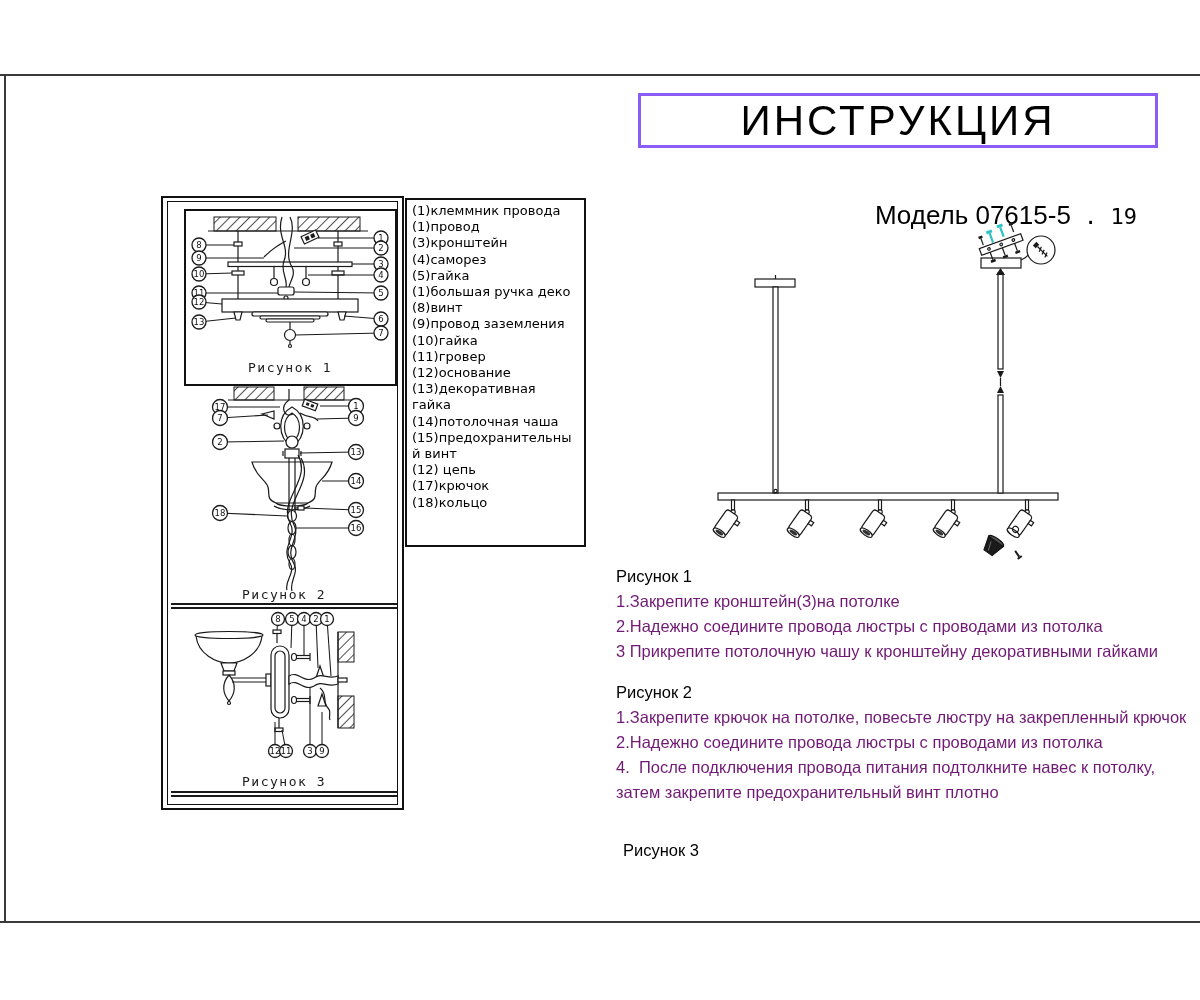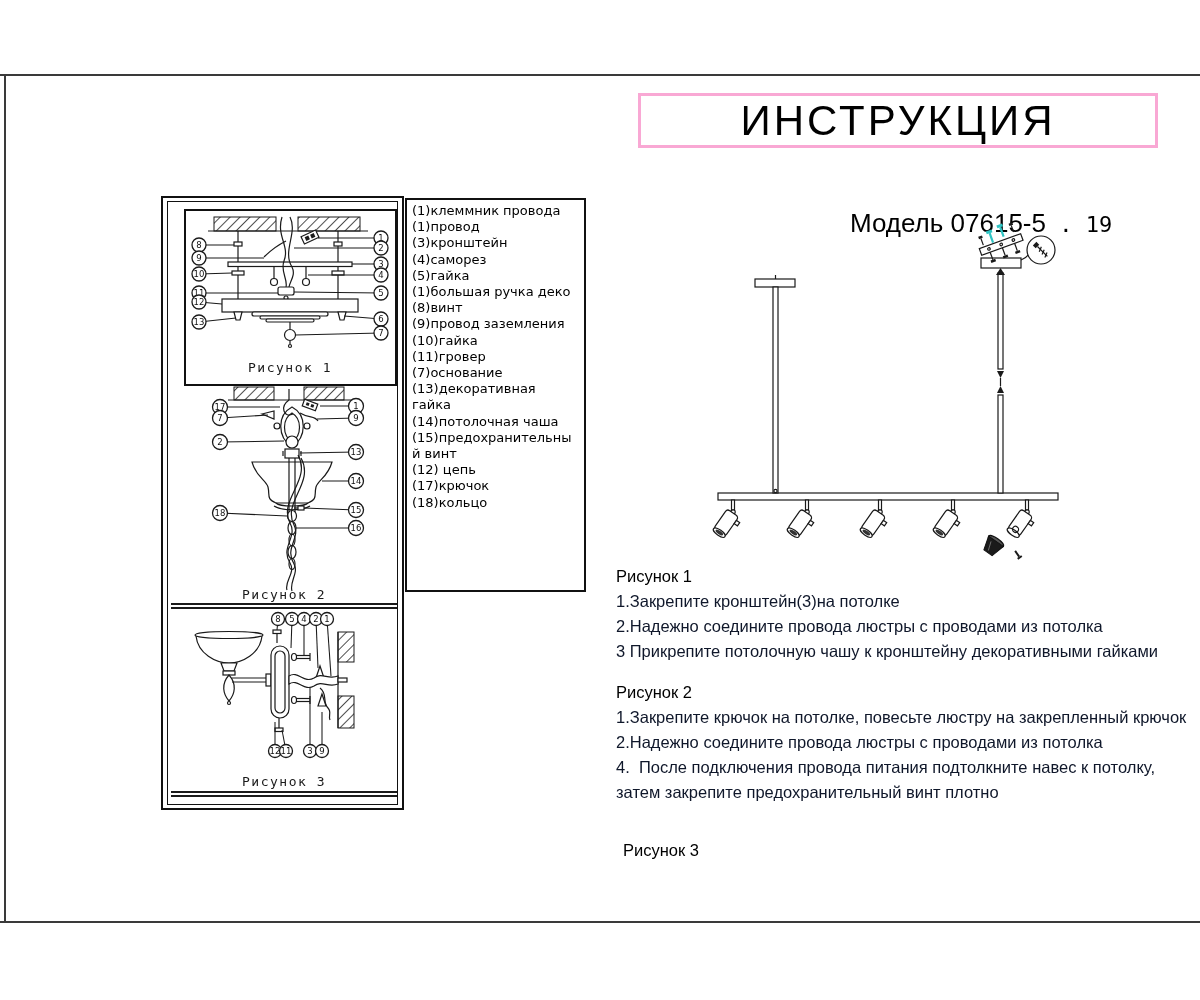--- a/index.html
+++ b/index.html
@@ -1,44 +1,44 @@
 <!DOCTYPE html>
 <html><head>
 <meta charset="utf-8">
 <style>
   html,body{margin:0;padding:0;background:#e8e8e8;}
   #page{position:relative;width:1200px;height:1000px;background:#ffffff;overflow:hidden;
         font-family:"Liberation Sans",sans-serif;color:#111;}
   .frame{position:absolute;background:#3a3a3a;}
   
   #header-box{position:absolute;left:638px;top:93px;width:520px;height:55px;
-              border:3px solid #f9a8d4;box-sizing:border-box;display:flex;align-items:center;justify-content:center;}
+              border:3px solid #8b5cf6;box-sizing:border-box;display:flex;align-items:center;justify-content:center;}
   #header-title{font-size:42px;letter-spacing:3px;color:#000;}
-  #model-line{position:absolute;left:850px;top:208px;width:312px;text-align:left;white-space:pre;}
+  #model-line{position:absolute;left:850px;top:200px;width:312px;text-align:center;white-space:pre;}
   #model-line .m-main{font-size:26px;color:#000;}
   #model-line .m-suffix{font-size:22px;font-family:"DejaVu Sans Mono",monospace;color:#000;}
   
   .panel-rect{position:absolute;border:2px solid #111;box-sizing:border-box;background:transparent;}
   #fig1-box{position:absolute;left:184px;top:209px;width:213px;height:177px;border:2px solid #111;box-sizing:border-box;}
   .figsvg{position:absolute;overflow:visible;}
   .ink{stroke:#1a1a1a;fill:none;stroke-width:1.2;}
   .inkfill{stroke:#1a1a1a;fill:#fff;stroke-width:1.2;}
   .dark{fill:#1a1a1a;stroke:none;}
   .callout-circle{fill:#fff;stroke:#1a1a1a;stroke-width:1.3;}
   .callout-num{font-family:"DejaVu Sans",sans-serif;font-size:8.5px;fill:#111;text-anchor:middle;}
   .leader{stroke:#1a1a1a;stroke-width:1.05;}
   .figcaption{font-family:"DejaVu Sans Mono",monospace;font-size:13px;letter-spacing:1.5px;fill:#1a1a1a;text-anchor:middle;}
   
-  #parts-box{position:absolute;left:405px;top:198px;width:181px;height:394px;border:2px solid #111;
+  #parts-box{position:absolute;left:405px;top:198px;width:181px;height:349px;border:2px solid #111;
              box-sizing:border-box;padding:3px 0 0 5px;}
   .part-item{font-family:"DejaVu Sans",sans-serif;font-size:13px;line-height:16.2px;white-space:pre;color:#000;}
   
   #instructions{position:absolute;left:616px;top:564px;width:580px;}
   .instr-title{font-size:16.5px;line-height:25px;white-space:pre;color:#000;}
-  .instr-line{font-size:16.5px;line-height:25px;white-space:pre;color:#0f172a;}
+  .instr-line{font-size:16.5px;line-height:25px;white-space:pre;color:#701a75;}
   .instr-section.sec1{margin-top:16px;}
   .instr-section.sec2{margin-top:33px;padding-left:7px;}
   .sep{position:absolute;height:1.6px;background:#1a1a1a;}
 </style>
 </head>
 <body>
 
 <div id="page">
 
   <div class="frame" style="left:0;top:74px;width:1200px;height:2px;"></div>
@@ -403,21 +403,21 @@
       <div class="part-item">(1)клеммник провода</div>
       <div class="part-item">(1)провод</div>
       <div class="part-item">(3)кронштейн</div>
       <div class="part-item">(4)саморез</div>
       <div class="part-item">(5)гайка</div>
       <div class="part-item">(1)большая ручка деко</div>
       <div class="part-item">(8)винт</div>
       <div class="part-item">(9)провод заземления</div>
       <div class="part-item">(10)гайка</div>
       <div class="part-item">(11)гровер</div>
-      <div class="part-item">(7)основание</div>
+      <div class="part-item">(12)основание</div>
       <div class="part-item">(13)декоративная
 гайка</div>
       <div class="part-item">(14)потолочная чаша</div>
       <div class="part-item">(15)предохранительны
 й винт</div>
       <div class="part-item">(12) цепь</div>
       <div class="part-item">(17)крючок</div>
       <div class="part-item">(18)кольцо</div>
     </div>
 

